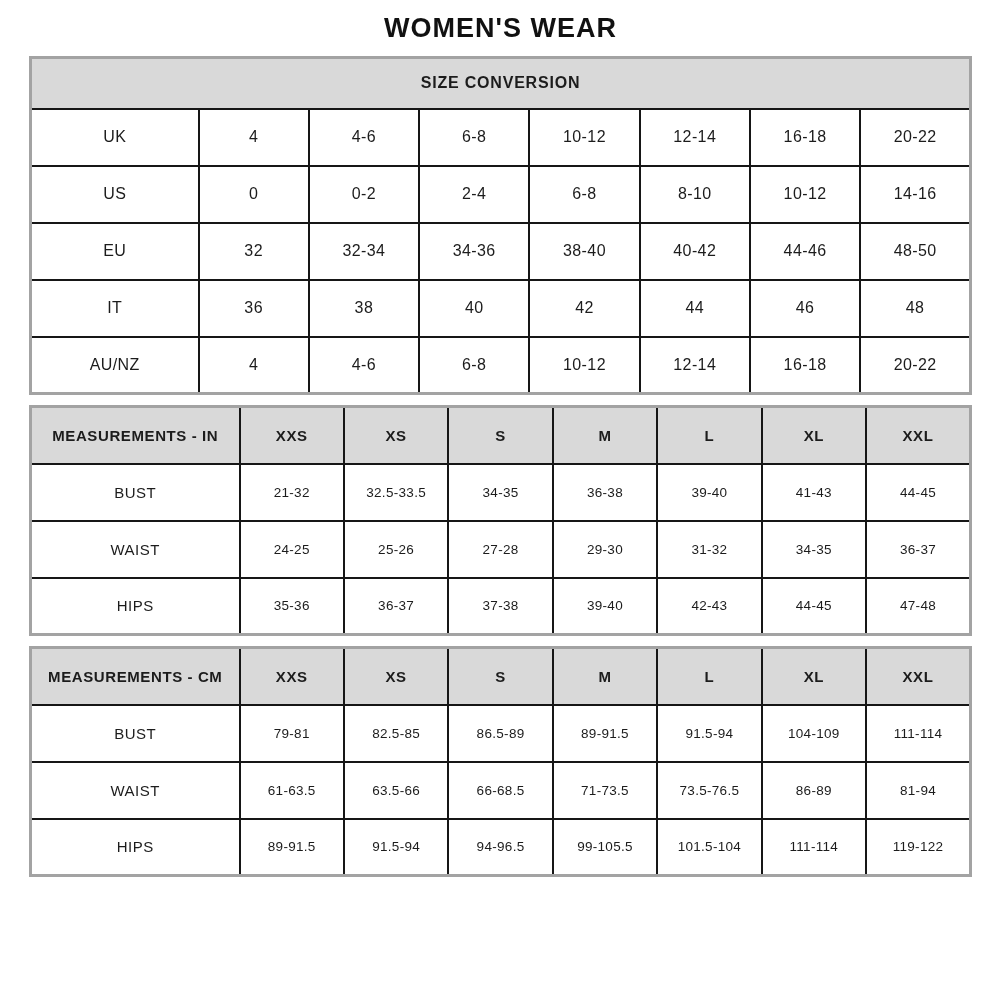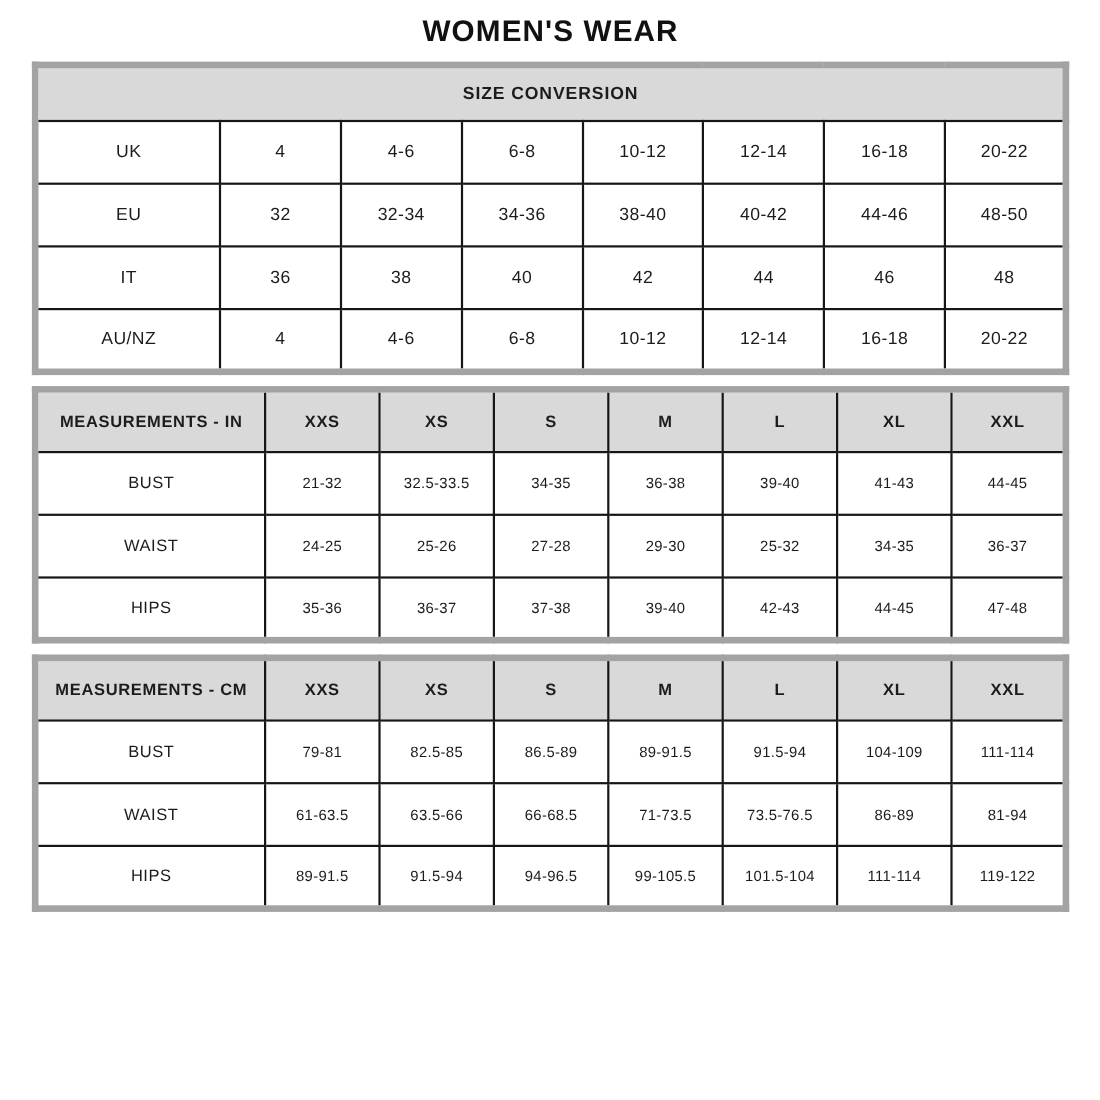--- a/index.html
+++ b/index.html
@@ -16,21 +16,21 @@
     font-weight: 700;
     letter-spacing: 1px;
     color: #111111;
     line-height: 32px;
     margin-bottom: 12px;
   }
   table {
     width: 943px;
     border-collapse: collapse;
     table-layout: fixed;
-    border: 6px solid #a3a3a3;
+    border: 3px solid #a3a3a3;
   }
   td {
     border: 2px solid #161616;
     text-align: center;
     vertical-align: middle;
     overflow: hidden;
     white-space: nowrap;
   }
   
   .size-table col.c-label { width: 168px; }
@@ -80,20 +80,30 @@
         <td>UK</td>
         <td>4</td>
         <td>4-6</td>
         <td>6-8</td>
         <td>10-12</td>
         <td>12-14</td>
         <td>16-18</td>
         <td>20-22</td>
       </tr>
       <tr>
+        <td>US</td>
+        <td>0</td>
+        <td>0-2</td>
+        <td>2-4</td>
+        <td>6-8</td>
+        <td>8-10</td>
+        <td>10-12</td>
+        <td>14-16</td>
+      </tr>
+      <tr>
         <td>EU</td>
         <td>32</td>
         <td>32-34</td>
         <td>34-36</td>
         <td>38-40</td>
         <td>40-42</td>
         <td>44-46</td>
         <td>48-50</td>
       </tr>
       <tr>
@@ -150,21 +160,21 @@
         <td>39-40</td>
         <td>41-43</td>
         <td>44-45</td>
       </tr>
       <tr>
         <td class="rowlabel">WAIST</td>
         <td>24-25</td>
         <td>25-26</td>
         <td>27-28</td>
         <td>29-30</td>
-        <td>25-32</td>
+        <td>31-32</td>
         <td>34-35</td>
         <td>36-37</td>
       </tr>
       <tr>
         <td class="rowlabel">HIPS</td>
         <td>35-36</td>
         <td>36-37</td>
         <td>37-38</td>
         <td>39-40</td>
         <td>42-43</td>

